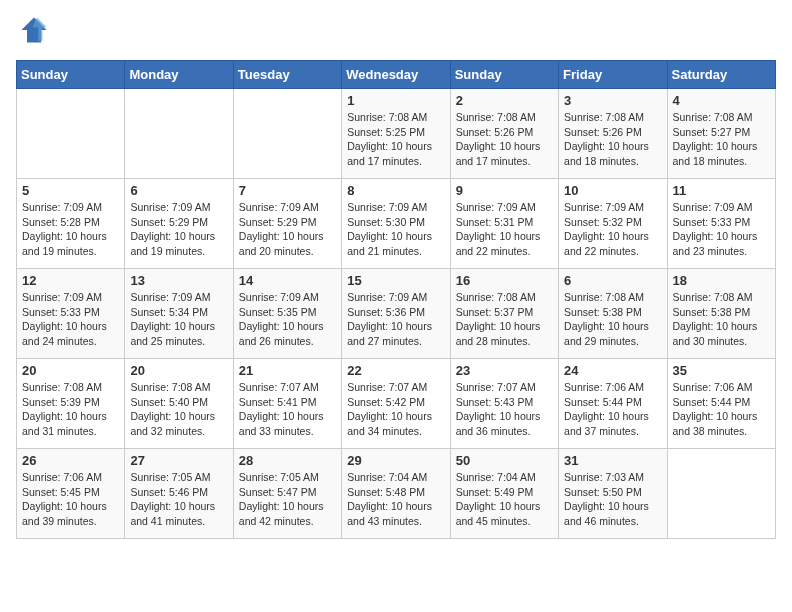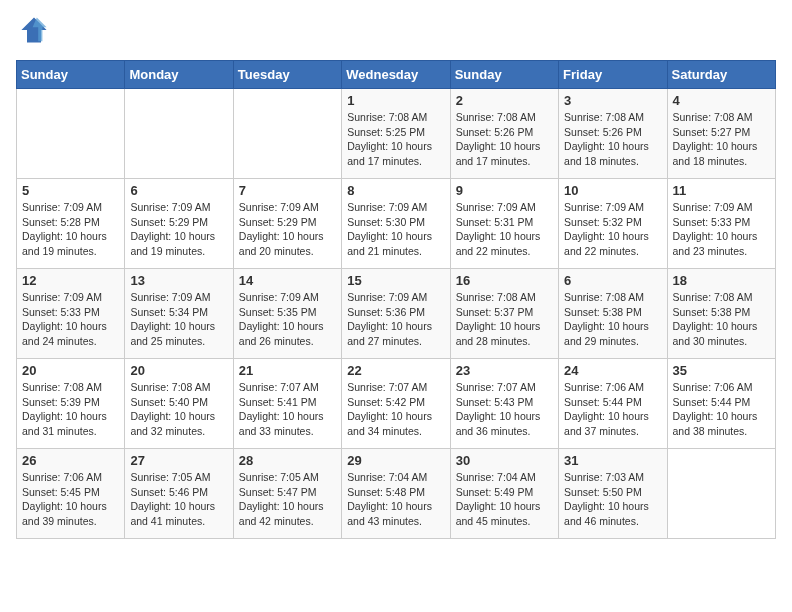--- a/index.html
+++ b/index.html
@@ -327,21 +327,21 @@
 and 42 minutes.</div>
         </td>
         <td>
           <span class="day-number">29</span>
           <div class="day-info" style="white-space: pre-line;">Sunrise: 7:04 AM
 Sunset: 5:48 PM
 Daylight: 10 hours
 and 43 minutes.</div>
         </td>
         <td>
-          <span class="day-number">30</span>
+          <span class="day-number">50</span>
           <div class="day-info" style="white-space: pre-line;">Sunrise: 7:04 AM
 Sunset: 5:49 PM
 Daylight: 10 hours
 and 45 minutes.</div>
         </td>
         <td>
           <span class="day-number">31</span>
           <div class="day-info" style="white-space: pre-line;">Sunrise: 7:03 AM
 Sunset: 5:50 PM
 Daylight: 10 hours

